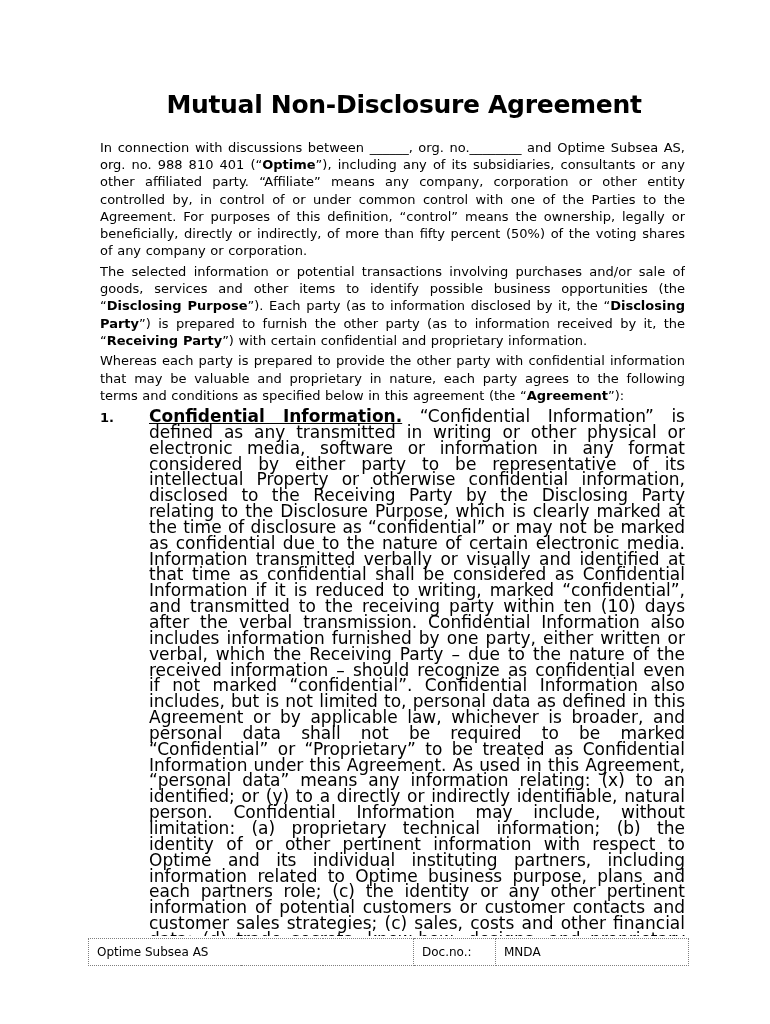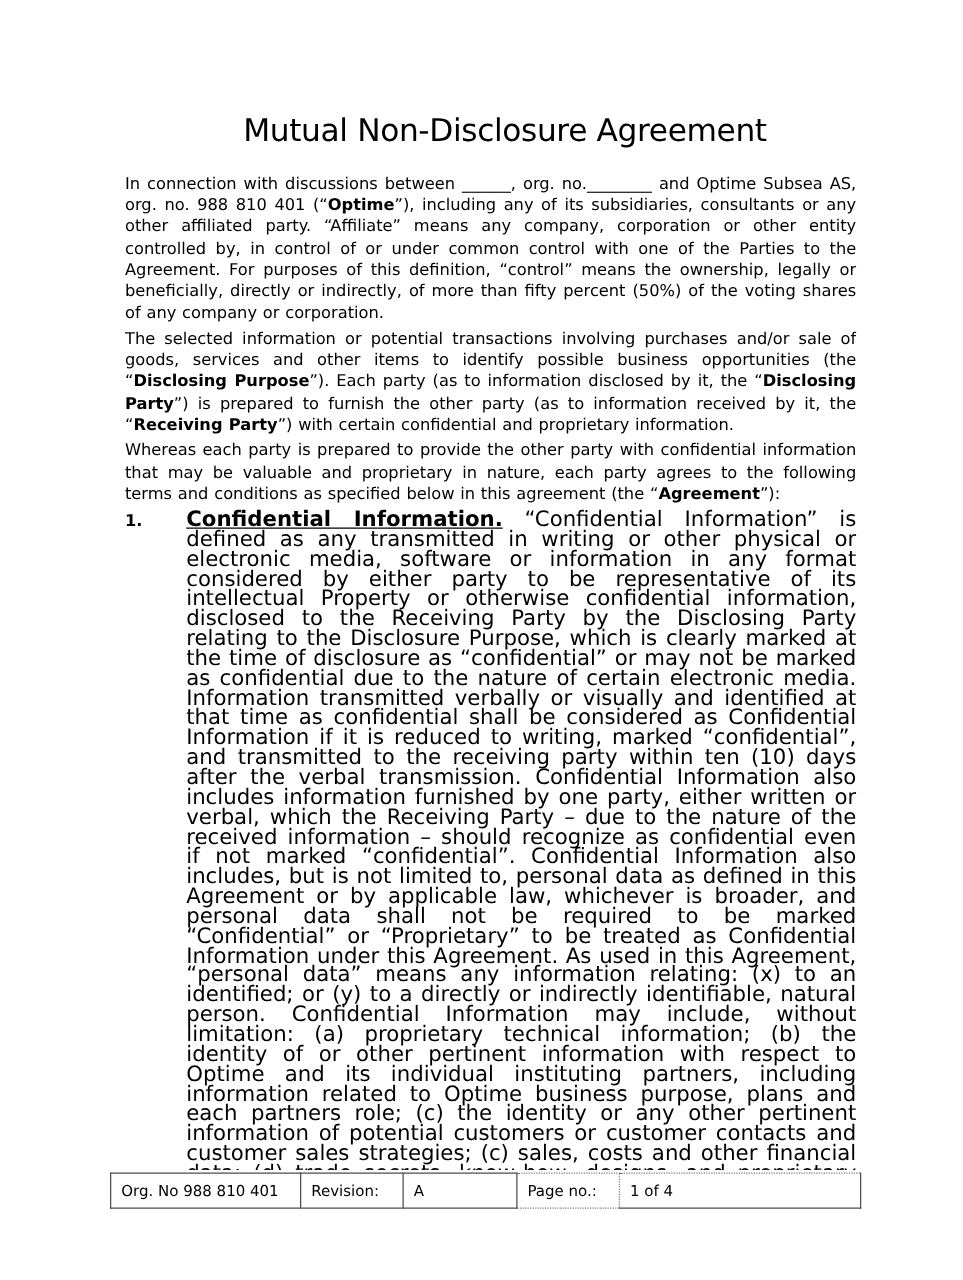--- a/index.html
+++ b/index.html
@@ -14,21 +14,21 @@
     color: #000000;
   }
   .doc-title {
     position: absolute;
     top: 90px;
     left: 0;
     width: 100%;
     margin: 0;
     text-align: center;
     font-size: 25px;
-    font-weight: normal;
+    font-weight: bold;
     letter-spacing: -0.3px;
     color: #000000;
     padding-left: 38px;
   }
   .doc-body {
     position: absolute;
     top: 139px;
     left: 100px;
     width: 585px;
     height: 797px;
@@ -105,23 +105,21 @@
 
   <table class="footer-table">
     <colgroup>
       <col style="width:152px">
       <col style="width:82px">
       <col style="width:91px">
       <col style="width:82px">
       <col style="width:193px">
     </colgroup>
     <tbody>
-      <tr class="r2">
-        <td class="solid">Org. No 988 810 401</td>
-        <td class="solid">Revision:</td>
-        <td class="solid">A</td>
-        <td>Page no.:</td>
-        <td class="mixed">1 of 4</td>
+      <tr class="r1">
+        <td colspan="3">Optime Subsea AS</td>
+        <td>Doc.no.:</td>
+        <td>MNDA</td>
       </tr>
     </tbody>
   </table>
 
 </div>
 
 </body></html>

